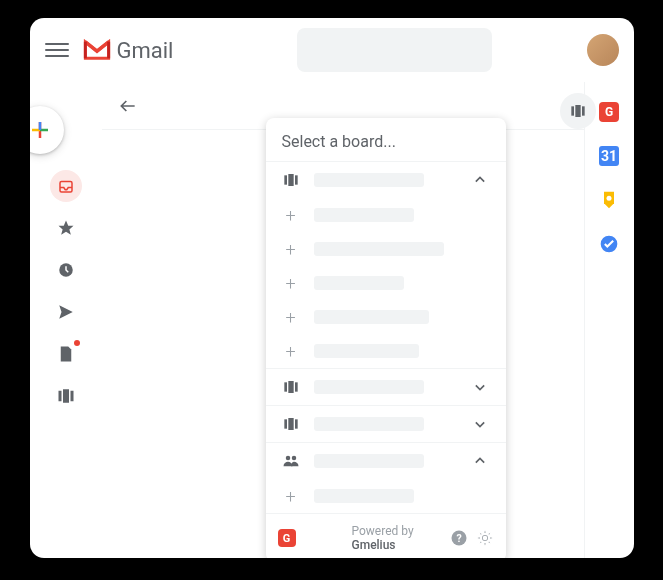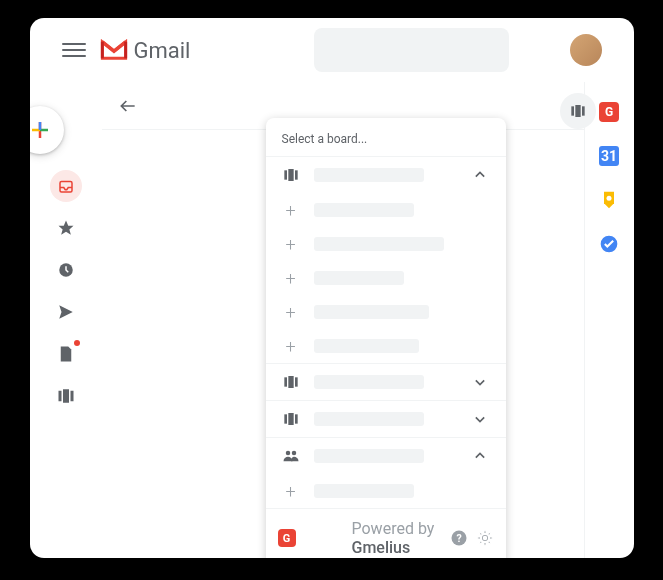--- a/index.html
+++ b/index.html
@@ -24,21 +24,21 @@
       border-radius: 14px;
       margin-top: 18px;
       position: relative;
       box-shadow: 0 2px 8px rgba(0,0,0,0.1);
       overflow: hidden;
     }
     .header {
       height: 64px;
       display: flex;
       align-items: center;
-      padding: 0 32px;
+      padding: 0 15px;
       gap: 14px;
       border-bottom: none;
     }
     .hamburger {
       width: 24px;
       height: 24px;
       display: flex;
       flex-direction: column;
       justify-content: center;
       gap: 4px;
@@ -188,21 +188,21 @@
       top: 100px;
       width: 240px;
       background: #fff;
       border-radius: 8px;
       box-shadow: 0 2px 10px rgba(0,0,0,0.2);
       z-index: 100;
     }
     .dropdown-header {
       padding: 14px 16px 10px;
       color: #5f6368;
-      font-size: 12px;
+      font-size: 16px;
     }
     .dropdown-item {
       display: flex;
       align-items: center;
       padding: 8px 16px;
       gap: 14px;
       cursor: pointer;
     }
     .dropdown-item.section-divider {
       border-top: 1px solid #f1f3f4;
@@ -239,21 +239,21 @@
       background: #ea4335;
       border-radius: 4px;
       display: flex;
       align-items: center;
       justify-content: center;
       color: #fff;
       font-size: 11px;
       font-weight: bold;
     }
     .footer-text {
-      font-size: 16px;
+      font-size: 12px;
       color: #9aa0a6;
       flex: 1;
       padding-left: 48px;
     }
     .footer-text strong {
       color: #5f6368;
       font-weight: 500;
     }
     .footer-icon {
       width: 18px;

